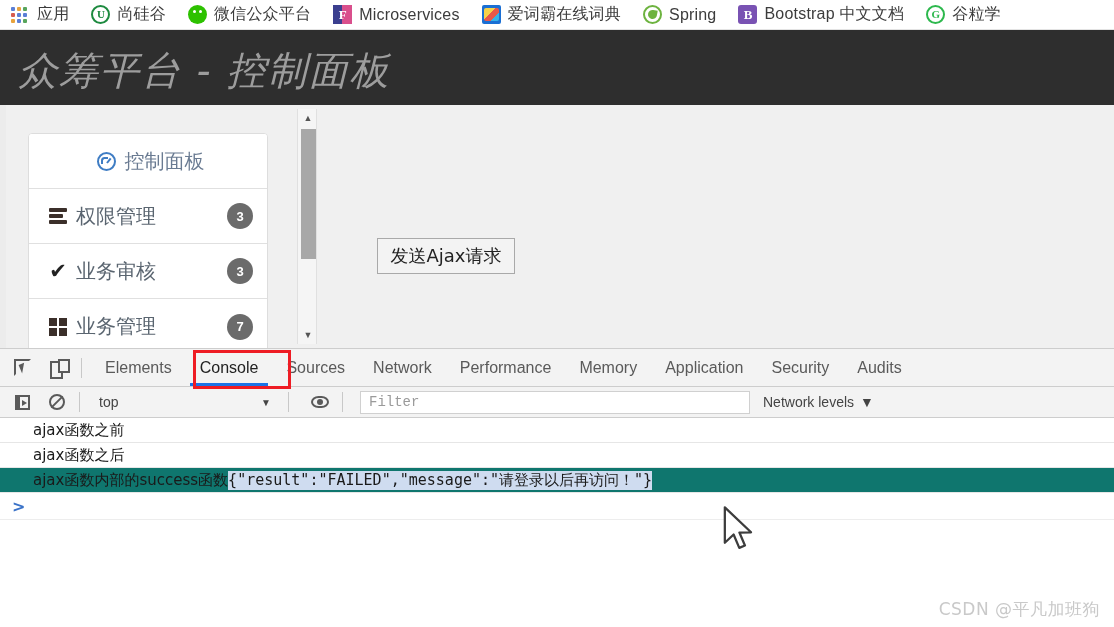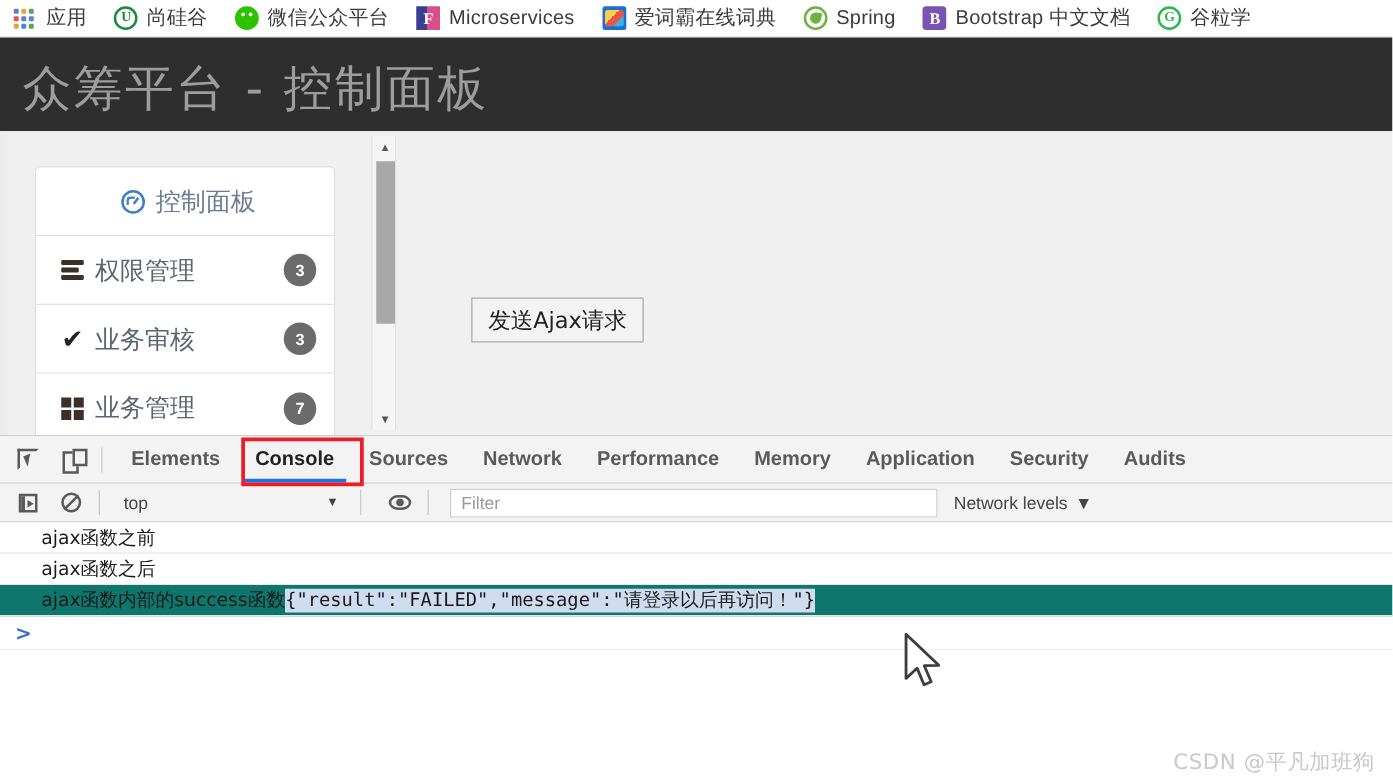--- a/index.html
+++ b/index.html
@@ -65,20 +65,21 @@
 
   
   .page-header {
     position:absolute; left:0; top:30px; width:1114px; height:75px;
     background:#2e2e2e;
   }
   .page-title {
     position:absolute; left:18px; top:14px;
     font-size:39px; color:#9d9d9d; letter-spacing:2px;
     font-family:"DejaVu Sans","Liberation Sans",sans-serif;
+    font-style:italic;
   }
 
   
   .page-body {
     position:absolute; left:0; top:105px; width:1114px; height:243px;
     background:#f0f0f0;
   }
   .left-rail { position:absolute; left:0; top:0; width:6px; height:243px; background:#ececec; }
 
   .sidebar {
@@ -138,21 +139,21 @@
     font-family:"DejaVu Sans","Liberation Sans",sans-serif;
   }
 
   
   .devtools {
     position:absolute; left:0; top:348px; width:1114px; height:279px;
     background:#ffffff; border-top:1px solid #cdcdcd;
   }
   .dt-tabbar {
     position:relative; height:38px; background:#f3f3f3;
-    display:flex; align-items:center; border-bottom:1px solid #cdcdcd;font-weight:bold;
+    display:flex; align-items:center; border-bottom:1px solid #cdcdcd;
   }
   .dt-tool-btn { width:28px;height:28px; margin-left:8px; display:flex;align-items:center;justify-content:center; }
   .glyph-inspect { width:17px;height:17px;position:relative; }
   .glyph-inspect::before{content:"";position:absolute;left:0;top:0;width:13px;height:13px;
     border:2px solid #5a5a5a; border-right-color:transparent; border-bottom-color:transparent;}
   .glyph-inspect::after{content:"";position:absolute;left:6px;top:4px;width:0;height:0;
     border-left:6px solid #5a5a5a;border-right:3px solid transparent;border-bottom:9px solid transparent;
     transform:rotate(-23deg);}
   .glyph-device { width:17px;height:17px;position:relative; }
   .glyph-device::before{content:"";position:absolute;left:0;top:2px;width:9px;height:14px;border:2px solid #5a5a5a;}
@@ -189,21 +190,21 @@
     font-size:14px; color:#444;
   }
   .ctx-caret { margin-left:auto; font-size:10px; color:#444; padding-right:8px;}
   .glyph-eye { width:18px;height:12px;border-radius:50%/60%; border:2px solid #5a5a5a; position:relative;
                display:flex;align-items:center;justify-content:center;}
   .glyph-eye::after{content:"";width:6px;height:6px;border-radius:50%;background:#5a5a5a;}
   .filter-input {
     margin-left:8px; width:390px; height:23px;
     background:#ffffff; border:1px solid #d0d0d0;
     font-size:14px; color:#777; padding:0 8px; line-height:21px;
-    font-family:Liberation Sans, sans-serif;
+    font-family:Liberation Mono, monospace;
   }
   .filter-input::placeholder { color:#9a9a9a; }
   .levels {
     margin-left:13px; font-size:14px; color:#444; display:flex; align-items:center; gap:6px;
   }
 
   .console-body { position:relative; height:208px; background:#ffffff; }
   .log-row {
     position:relative; height:25px; display:flex; align-items:center;
     padding-left:33px; border-bottom:1px solid #e6e6e6;

